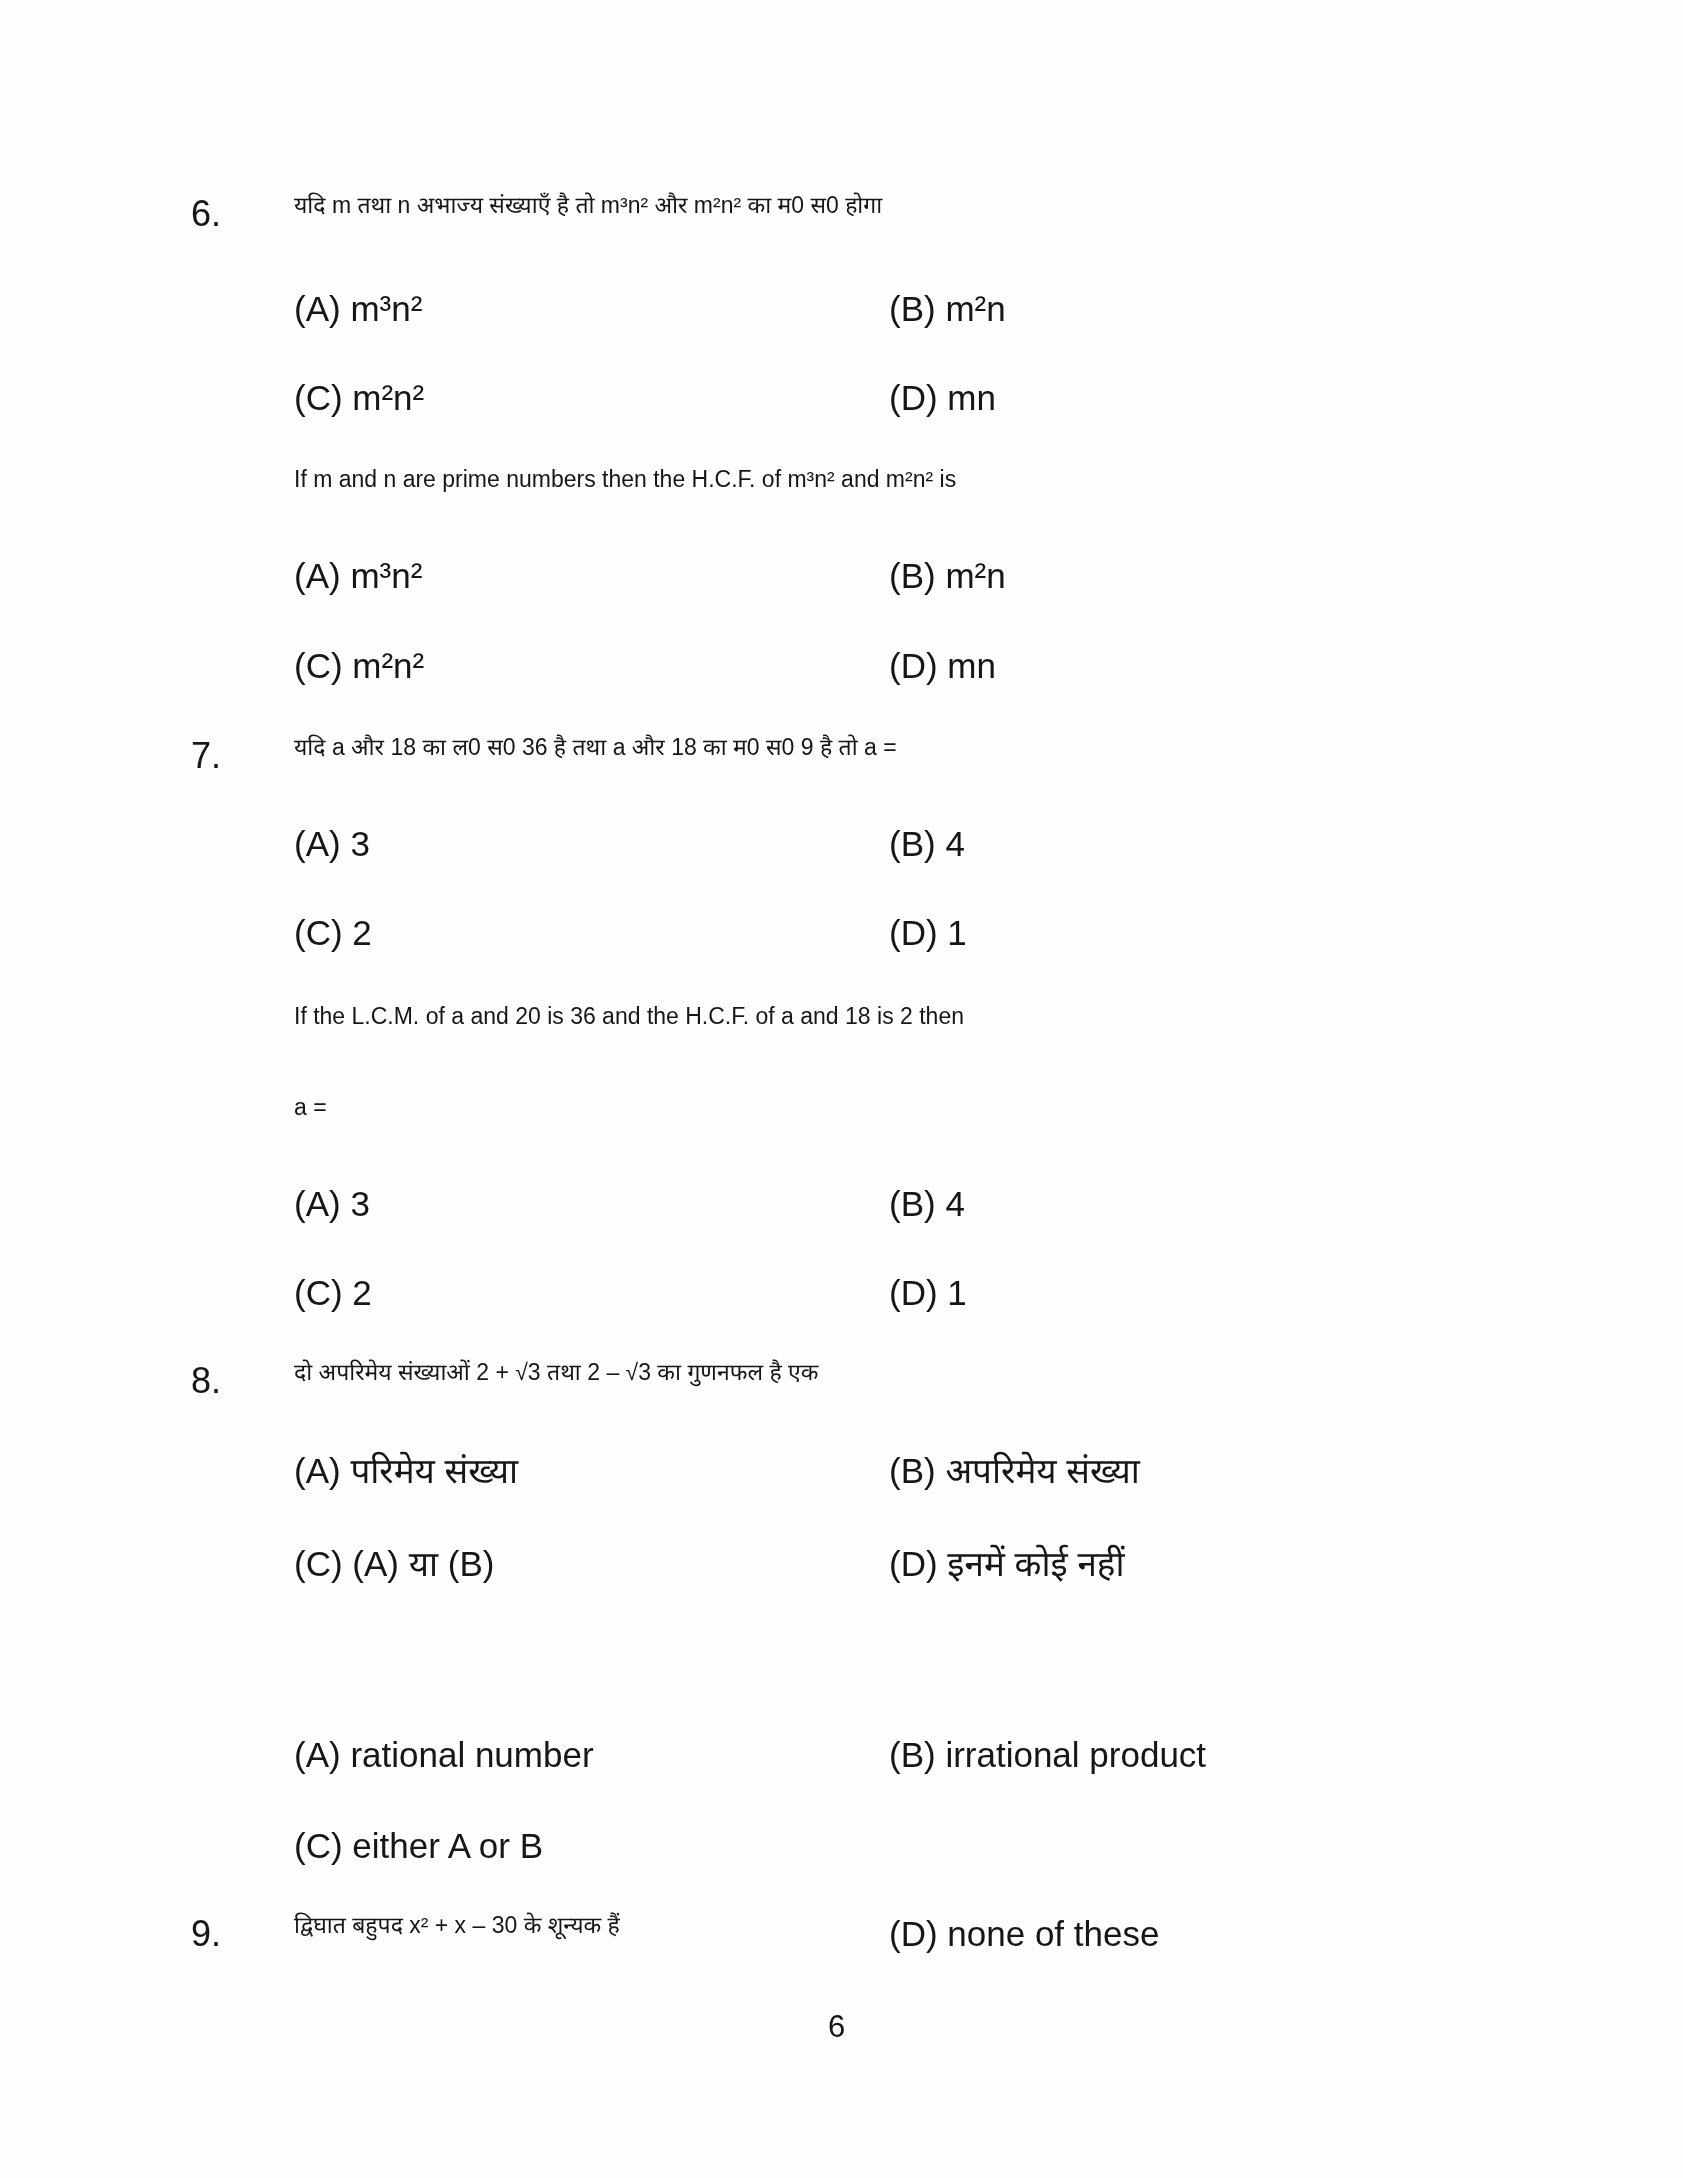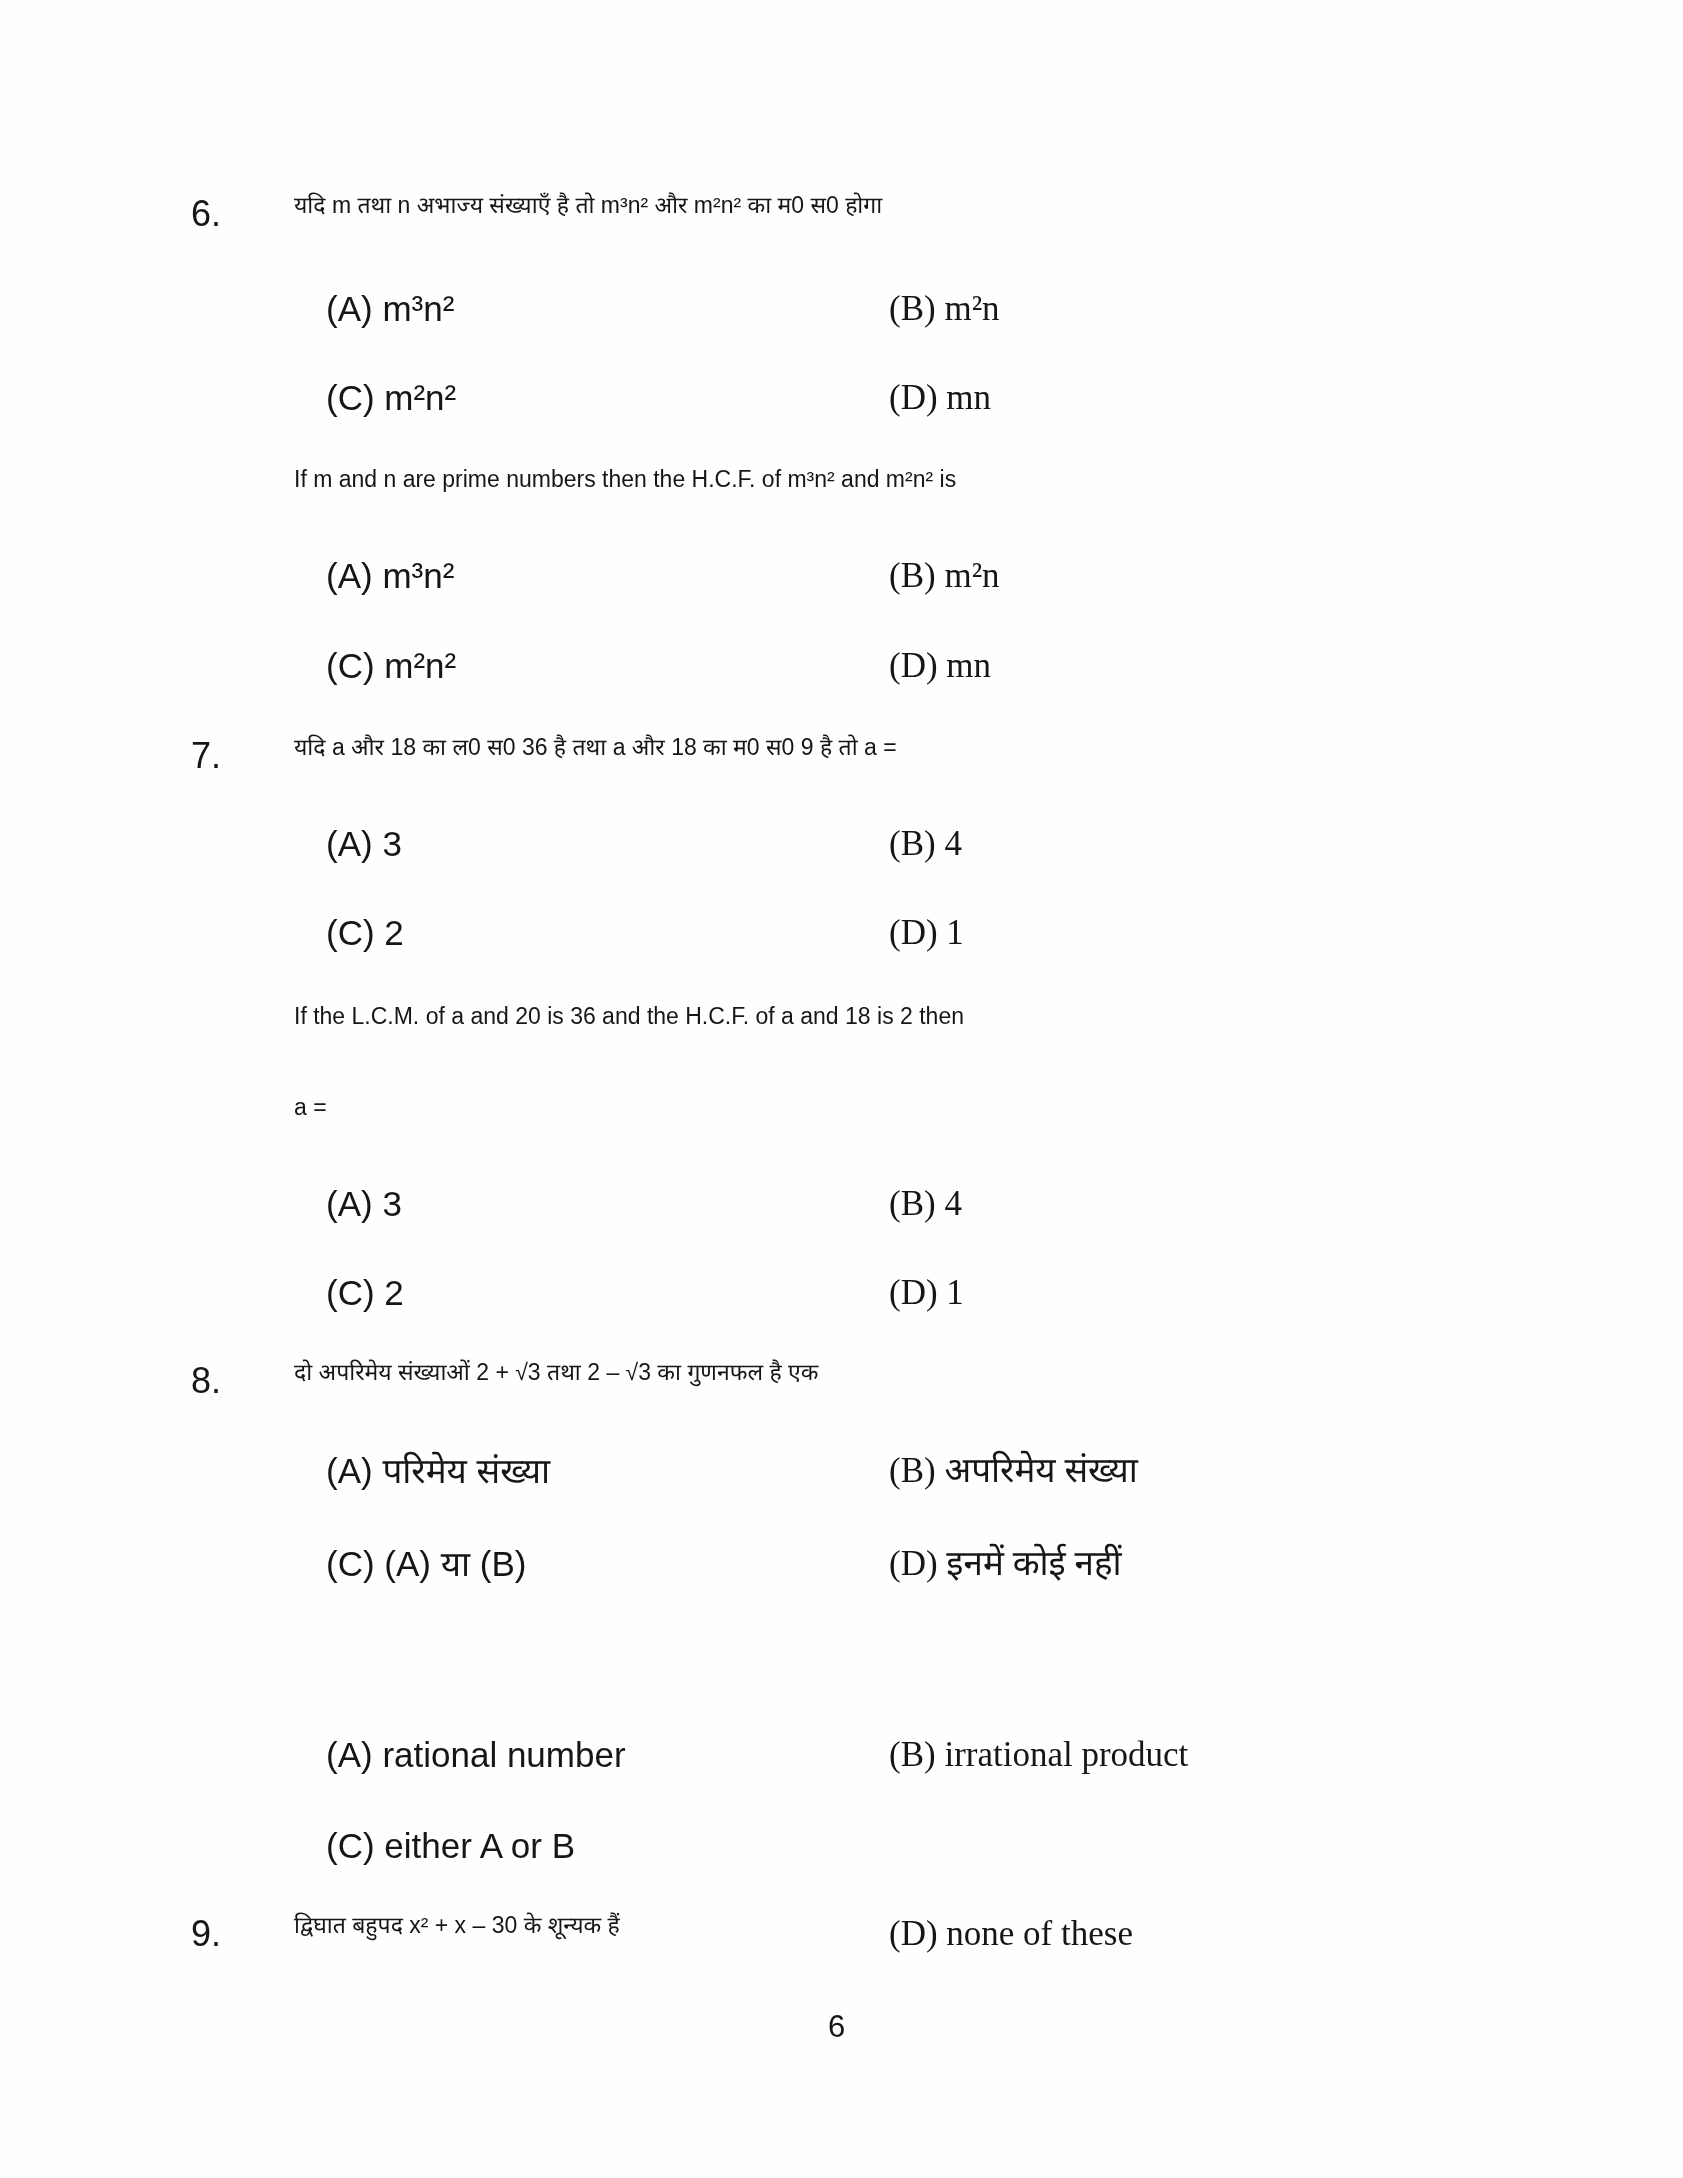--- a/index.html
+++ b/index.html
@@ -17,22 +17,22 @@
     color: #161616;
     overflow: hidden;
   }
   .abs {
     position: absolute;
     white-space: nowrap;
     line-height: 1.25;
   }
   .qnum  { left: 191px; font-size: 36px; }
   .qtext { left: 294px; font-size: 23px; }
-  .opt-l { left: 294px; font-size: 35px; margin-left: 32px; }
-  .opt-r { left: 889px; font-size: 35px; font-family: Liberation Serif, serif; }
+  .opt-l { left: 294px; font-size: 35px; }
+  .opt-r { left: 889px; font-size: 35px; }
   .pagenum { left: 828px; font-size: 31px; }
 </style>
 </head>
 <body>
 
 <div class="page">
 
   <div class="abs qnum" style="top:191px">6.</div>
   <div class="abs qtext" style="top:191px">यदि m तथा n अभाज्य संख्याएँ है तो m³n² और m²n² का म0 स0 होगा</div>
 

